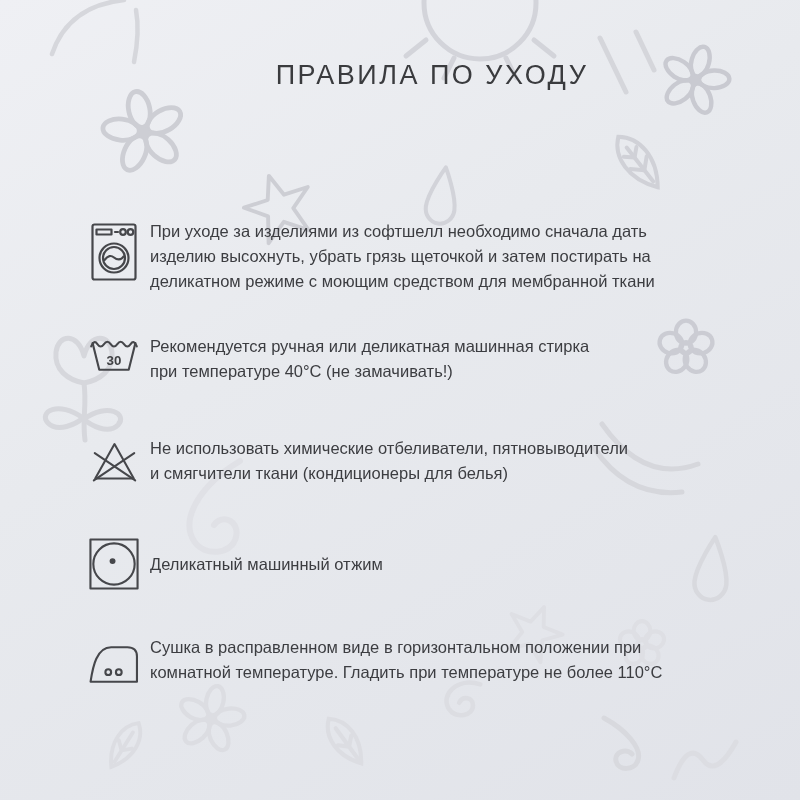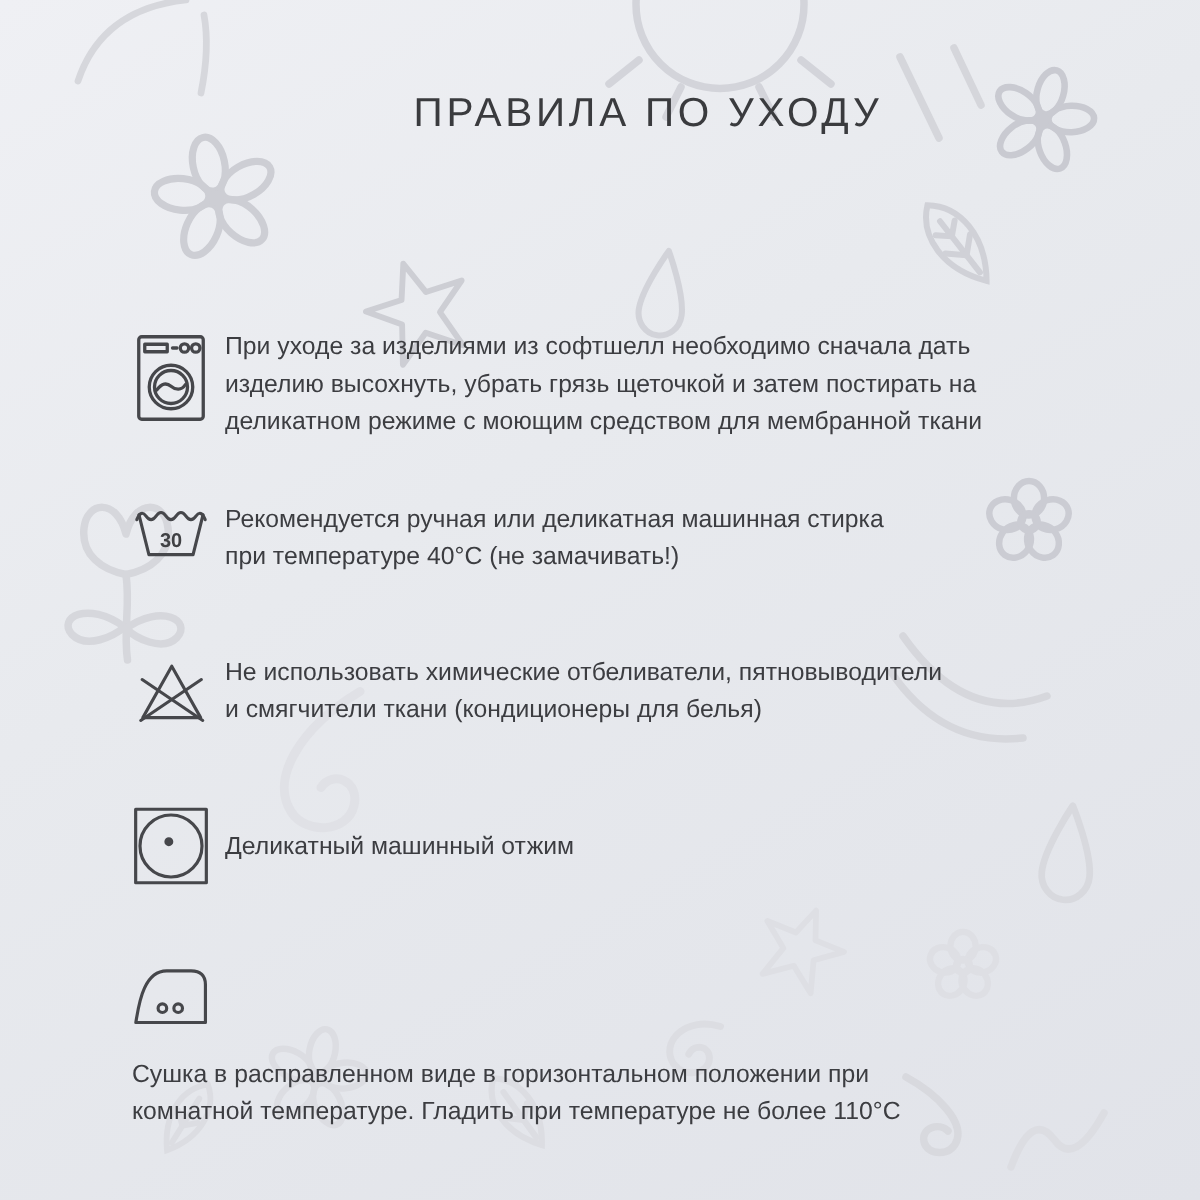--- a/index.html
+++ b/index.html
@@ -250,21 +250,21 @@
       <svg width="47" height="45" viewBox="0 0 50 46" class="care-stroke">
         <path d="M25,4.5 L45.5,41 L4.5,41 Z"></path>
         <line x1="4" y1="14" x2="47" y2="43"></line>
         <line x1="46" y1="14" x2="3" y2="43"></line>
       </svg>
     </div>
     <div class="rule-text">Не использовать химические отбеливатели, пятновыводители
 и смягчители ткани (кондиционеры для белья)</div>
   </div>
 
-  <div class="rule-row" style="top:635px;flex-direction:column;">
+  <div class="rule-row" style="top:635px;">
     <div class="icon-cell" style="margin-top:7px;">
       <svg width="50" height="44" viewBox="0 0 52 46" class="care-stroke">
         <path d="M1.5,41.5 L50,41.5 L50,15 Q50,5.5 40,5.5 L23,5.5 Q13,5.5 7.5,17.5 Q4,25 1.5,41.5 Z"></path>
         <circle cx="20" cy="31.5" r="3"></circle>
         <circle cx="31" cy="31.5" r="3"></circle>
       </svg>
     </div>
     <div class="rule-text">Сушка в расправленном виде в горизонтальном положении при
 комнатной температуре. Гладить при температуре не более 110°С</div>
   </div>

